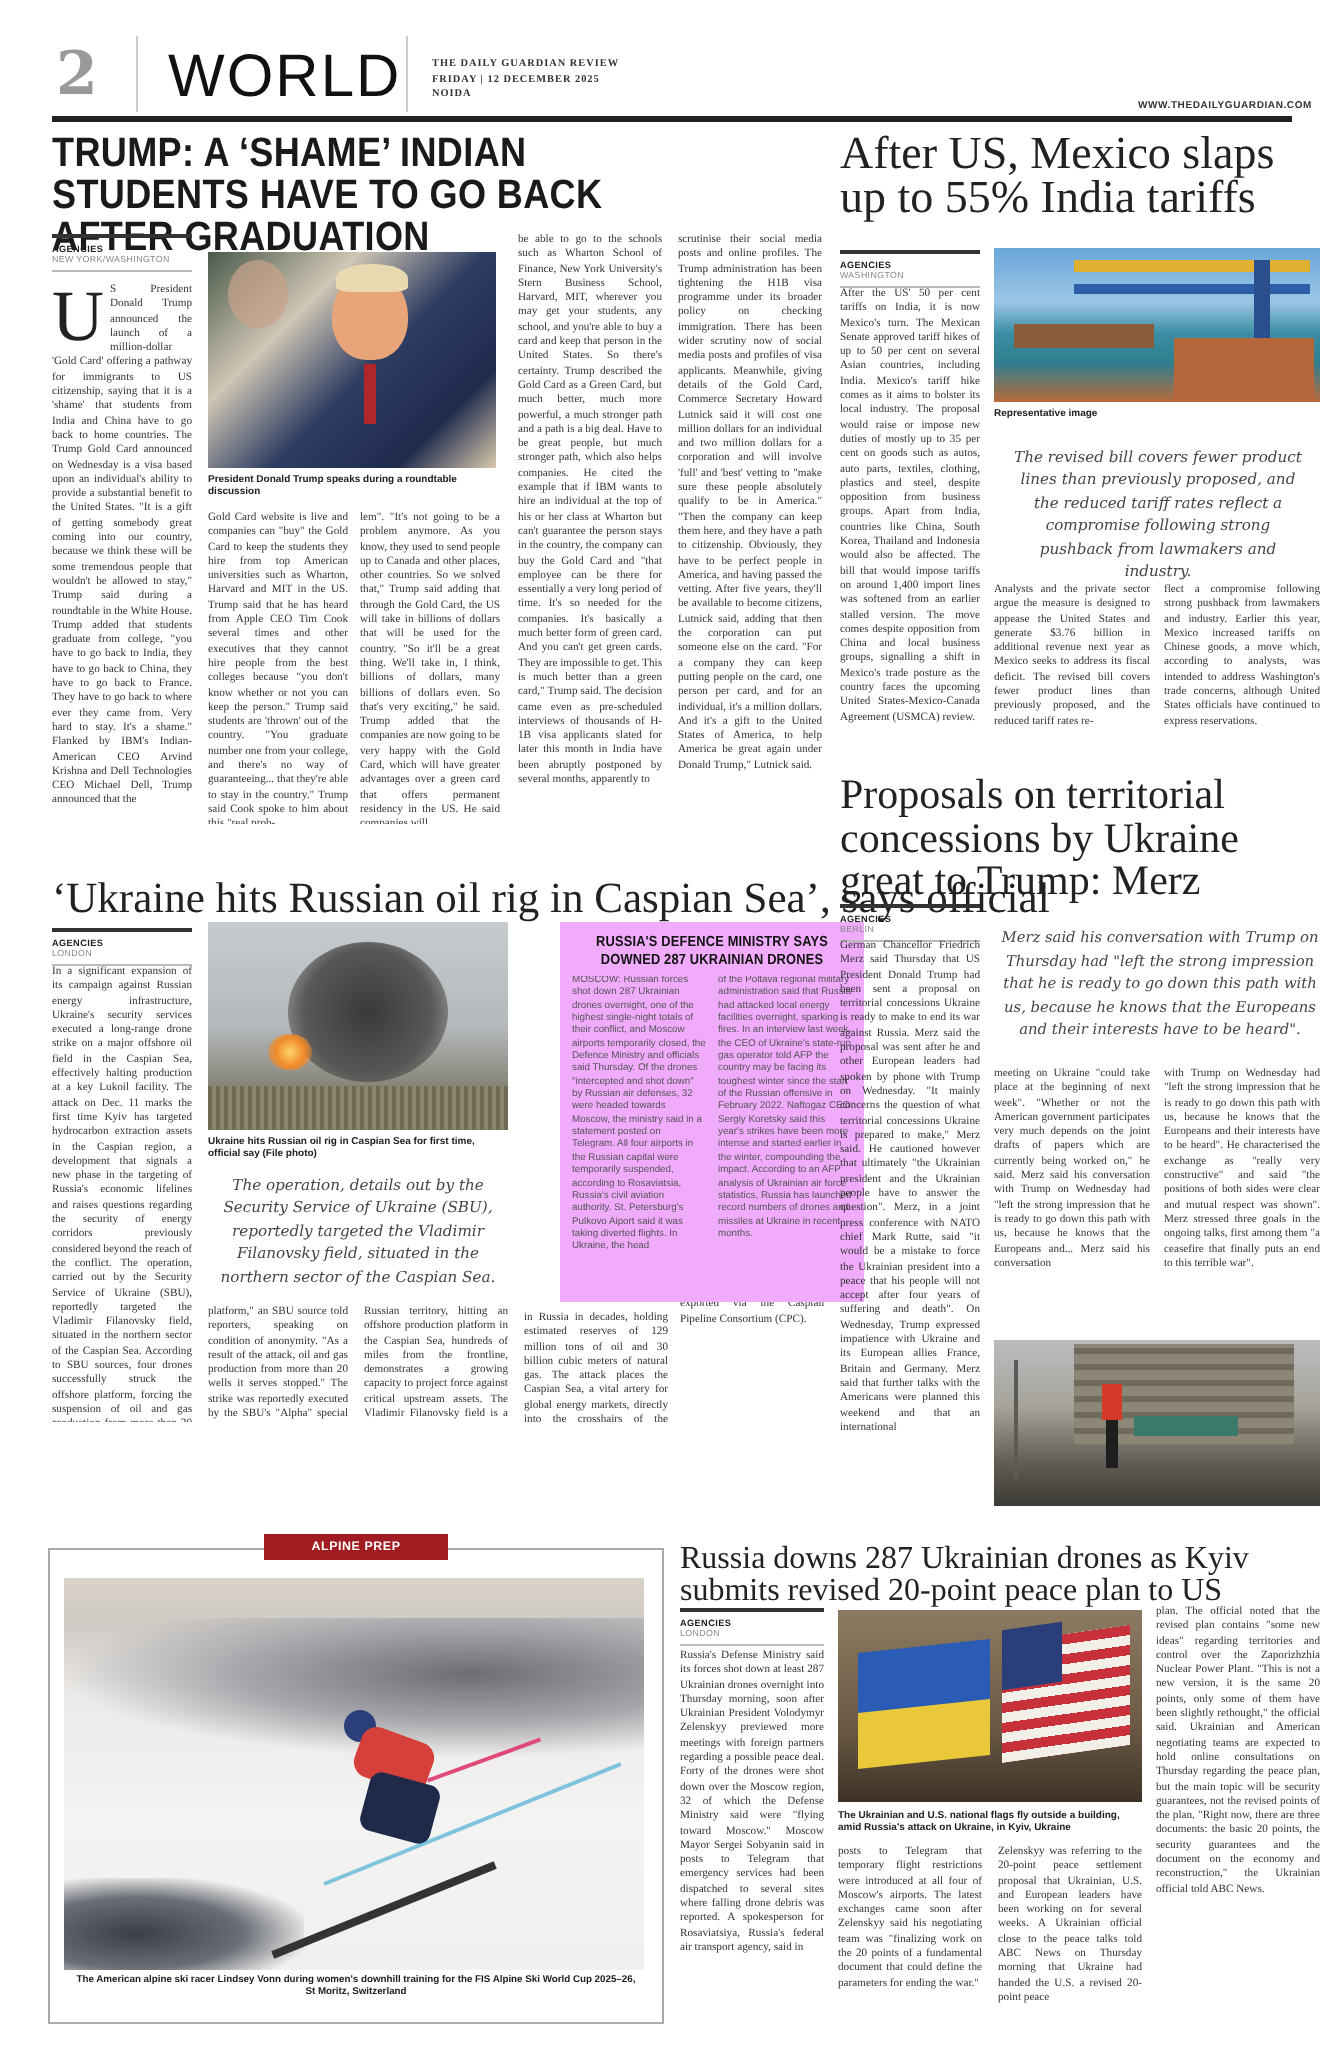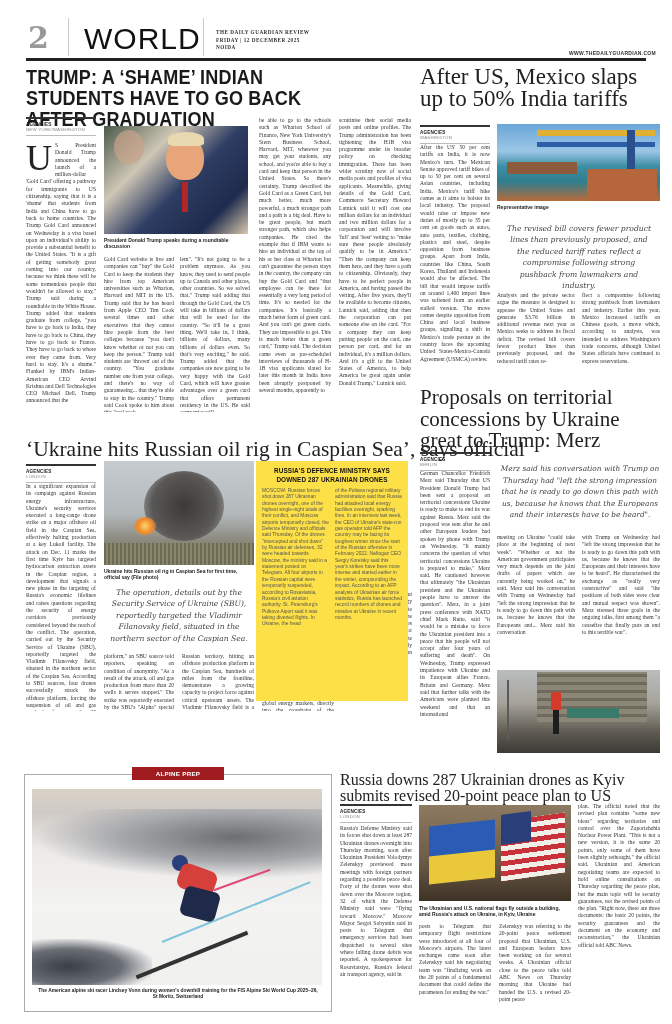--- a/index.html
+++ b/index.html
@@ -15,21 +15,21 @@
 .top-rule{left:26px;top:58px;width:620px;height:3px;background:#222}
 .h-trump{left:26px;top:66px;width:362px;font-family:"Liberation Sans",sans-serif;font-weight:bold;font-size:20.5px;line-height:21px;color:#1a1a1a;transform:scaleX(.88);transform-origin:left top;letter-spacing:.2px}
 .h-mexico{left:420px;top:66px;width:240px;font-family:"Liberation Serif",serif;font-size:23px;line-height:22px;color:#222}
 .agency{font-family:"Liberation Sans",sans-serif;font-size:4.6px;font-weight:bold;color:#222;border-top:2px solid #333;padding-top:3px;letter-spacing:.2px}
 .agency-loc{display:block;font-weight:normal;color:#888;font-size:4.4px;border-bottom:1px solid #bbb;padding-bottom:3px;margin-bottom:4px}
 .photo{overflow:hidden;border-radius:0}
 .caption{font-family:"Liberation Sans",sans-serif;font-size:5px;font-weight:bold;color:#222;line-height:6px}
 .pull{font-family:"DejaVu Serif",serif;font-style:italic;color:#444;text-align:center}
 .dropcap{float:left;font-family:"Liberation Serif",serif;font-size:36px;line-height:28px;margin-right:3px;margin-top:2px;color:#222}
 .h-ukr{left:26px;top:437px;width:600px;font-family:"Liberation Serif",serif;font-size:21.5px;color:#222}
-.sidebar-box{left:256px;top:461px;width:152px;height:240px;background:#fde047;padding:6px 6px}
+.sidebar-box{left:280px;top:461px;width:152px;height:190px;background:#f0abfc;padding:6px 6px}
 .sidebar-title{font-family:"Liberation Sans",sans-serif;font-weight:bold;font-size:7.3px;text-align:center;line-height:8.5px;color:#111;transform:scaleX(.88);letter-spacing:.1px}
 .sidebar-text{font-family:"Liberation Sans",sans-serif;font-size:4.9px;line-height:6.35px;color:#555}
 .h-merz{left:420px;top:387px;width:240px;font-family:"Liberation Serif",serif;font-size:21px;line-height:21.5px;color:#222}
 .alpine-box{left:24px;top:774px;width:308px;height:238px;border:1px solid #aaa}
 .alpine-label{left:132px;top:767px;width:92px;height:13px;background:#a01c20;color:#fff;font-family:"Liberation Sans",sans-serif;font-size:6.2px;font-weight:bold;text-align:center;line-height:13px;letter-spacing:.3px}
 .h-russia{left:340px;top:772px;width:320px;font-family:"Liberation Serif",serif;font-size:16px;line-height:16px;color:#222}
 </style>
 </head>
 <body>
 
@@ -60,21 +60,21 @@
   <div style="position:absolute;left:10px;top:4px;width:30px;height:34px;border-radius:50%;background:#c9a28a;opacity:.7"></div>
   <div style="position:absolute;left:78px;top:56px;width:6px;height:30px;background:#b0262a"></div>
 </div>
 <div class="abs caption" style="left:104px;top:237px;width:144px">President Donald Trump speaks during a roundtable discussion</div>
 
 <div class="abs body-text" style="left:104px;top:256px;width:70px;height:156px;overflow:hidden">Gold Card website is live and companies can "buy" the Gold Card to keep the students they hire from top American universities such as Wharton, Harvard and MIT in the US. Trump said that he has heard from Apple CEO Tim Cook several times and other executives that they cannot hire people from the best colleges because "you don't know whether or not you can keep the person." Trump said students are 'thrown' out of the country. "You graduate number one from your college, and there's no way of guaranteeing... that they're able to stay in the country." Trump said Cook spoke to him about this "real prob-</div>
 <div class="abs body-text" style="left:180px;top:256px;width:70px;height:156px;overflow:hidden">lem". "It's not going to be a problem anymore. As you know, they used to send people up to Canada and other places, other countries. So we solved that," Trump said adding that through the Gold Card, the US will take in billions of dollars that will be used for the country. "So it'll be a great thing. We'll take in, I think, billions of dollars, many billions of dollars even. So that's very exciting," he said. Trump added that the companies are now going to be very happy with the Gold Card, which will have greater advantages over a green card that offers permanent residency in the US. He said companies will</div>
 <div class="abs body-text" style="left:259px;top:117px;width:72px;height:295px;overflow:hidden">be able to go to the schools such as Wharton School of Finance, New York University's Stern Business School, Harvard, MIT, wherever you may get your students, any school, and you're able to buy a card and keep that person in the United States. So there's certainty. Trump described the Gold Card as a Green Card, but much better, much more powerful, a much stronger path and a path is a big deal. Have to be great people, but much stronger path, which also helps companies. He cited the example that if IBM wants to hire an individual at the top of his or her class at Wharton but can't guarantee the person stays in the country, the company can buy the Gold Card and "that employee can be there for essentially a very long period of time. It's so needed for the companies. It's basically a much better form of green card. And you can't get green cards. They are impossible to get. This is much better than a green card," Trump said. The decision came even as pre-scheduled interviews of thousands of H-1B visa applicants slated for later this month in India have been abruptly postponed by several months, apparently to</div>
 <div class="abs body-text" style="left:339px;top:117px;width:72px;height:295px;overflow:hidden">scrutinise their social media posts and online profiles. The Trump administration has been tightening the H1B visa programme under its broader policy on checking immigration. There has been wider scrutiny now of social media posts and profiles of visa applicants. Meanwhile, giving details of the Gold Card, Commerce Secretary Howard Lutnick said it will cost one million dollars for an individual and two million dollars for a corporation and will involve 'full' and 'best' vetting to "make sure these people absolutely qualify to be in America." "Then the company can keep them here, and they have a path to citizenship. Obviously, they have to be perfect people in America, and having passed the vetting. After five years, they'll be available to become citizens, Lutnick said, adding that then the corporation can put someone else on the card. "For a company they can keep putting people on the card, one person per card, and for an individual, it's a million dollars. And it's a gift to the United States of America, to help America be great again under Donald Trump," Lutnick said.</div>
 
-<div class="abs h-mexico">After US, Mexico slaps up to 50% India tariffs</div>
+<div class="abs h-mexico">After US, Mexico slaps up to 55% India tariffs</div>
 <div class="abs" style="left:420px;top:125px;width:70px">
   <div class="agency"><span>AGENCIES</span><span class="agency-loc">WASHINGTON</span></div>
 </div>
 <div class="abs body-text" style="left:420px;top:144px;width:70px;height:236px;overflow:hidden">After the US' 50 per cent tariffs on India, it is now Mexico's turn. The Mexican Senate approved tariff hikes of up to 50 per cent on several Asian countries, including India. Mexico's tariff hike comes as it aims to bolster its local industry. The proposal would raise or impose new duties of mostly up to 35 per cent on goods such as autos, auto parts, textiles, clothing, plastics and steel, despite opposition from business groups. Apart from India, countries like China, South Korea, Thailand and Indonesia would also be affected. The bill that would impose tariffs on around 1,400 import lines was softened from an earlier stalled version. The move comes despite opposition from China and local business groups, signalling a shift in Mexico's trade posture as the country faces the upcoming United States-Mexico-Canada Agreement (USMCA) review.</div>
 
 <div class="abs photo" style="left:497px;top:124px;width:163px;height:77px;background:linear-gradient(180deg,#6aa7d9 0%,#9cc6e6 35%,#3c8ea4 55%,#2f7e8f 75%,#b96a3a 100%)">
   <div style="position:absolute;left:40px;top:6px;width:118px;height:6px;background:#e0b030"></div>
   <div style="position:absolute;left:40px;top:18px;width:118px;height:5px;background:#2d5fa8"></div>
   <div style="position:absolute;left:130px;top:6px;width:8px;height:60px;background:#2a4f8c"></div>
   <div style="position:absolute;left:10px;top:38px;width:70px;height:12px;background:#8c5b3b"></div>

